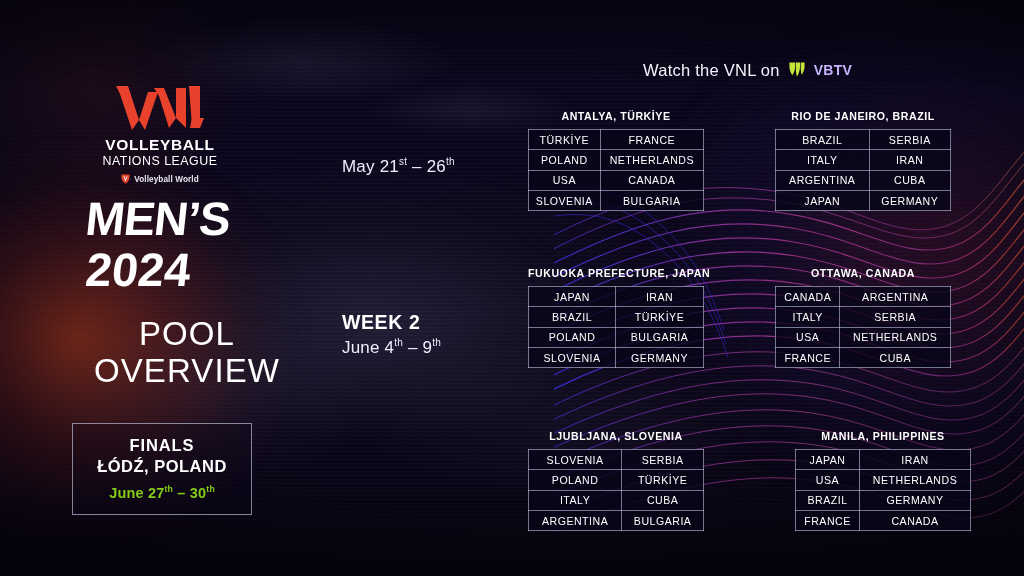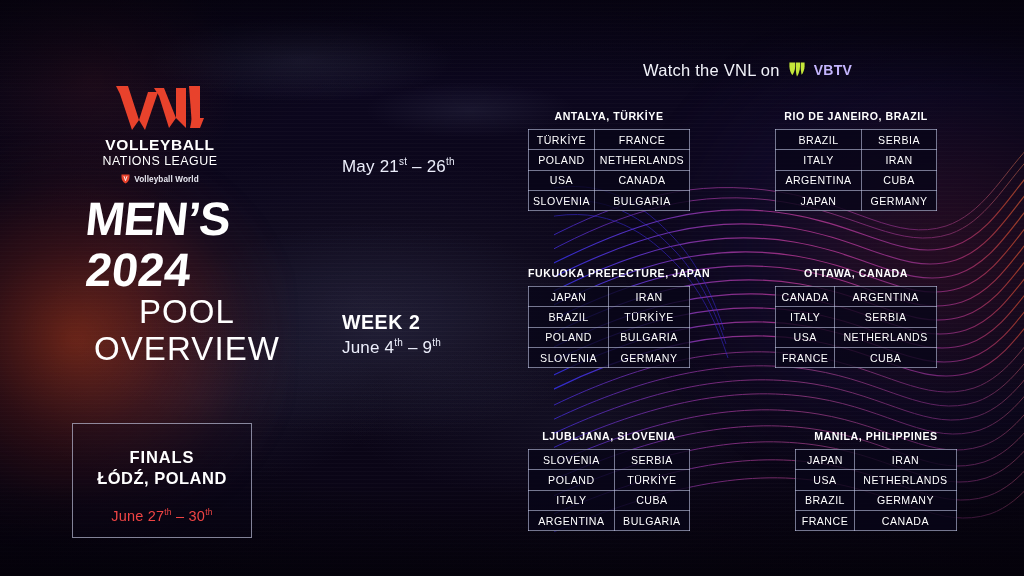--- a/index.html
+++ b/index.html
@@ -88,33 +88,33 @@
     letter-spacing:-1px; transform: skewX(-6deg);
     font-family:"Liberation Sans", sans-serif;
   }
   .t-year {
     color:#fff; font-size:47px; font-weight:bold; line-height:1.02;
     letter-spacing:0px; transform: skewX(-6deg); margin-top:4px;
     font-family:"Liberation Sans", sans-serif;
   }
   .t-sub {
     color:#fff; font-size:33px; font-weight:300; line-height:1.12;
-    letter-spacing:1.1px; margin-top:0; text-align:center; margin-left:-8px;
+    letter-spacing:1.1px; margin-top:22px; text-align:center; margin-left:-8px;
     font-family:"Liberation Sans", sans-serif;
   }
 
   .finals-box {
     position:absolute; left:72px; top:423px; width:180px;
     border:1px solid rgba(206,210,235,.62);
-    padding:24px 6px 13px; text-align:center;
+    padding:12px 6px 13px; text-align:center;
     background: rgba(10,6,26,.26);
   }
   .finals-l1 { color:#fff; font-size:16.5px; font-weight:bold; letter-spacing:.9px; line-height:1.2; }
   .finals-l2 { color:#fff; font-size:16.5px; font-weight:bold; letter-spacing:.5px; line-height:1.25; }
-  .finals-l3 { color:#ef4444; font-size:14.5px; font-weight:400; margin-top:19px; letter-spacing:.2px; }
+  .finals-l3 { color:#84cc16; font-size:14.5px; font-weight:700; margin-top:8px; letter-spacing:.2px; }
   .finals-l3 sup { font-size:8.6px; vertical-align: super; }
 
   
   .vbtv-row {
     position:absolute; left:643px; top:60px;
     display:flex; align-items:center; gap:7px;
   }
   .vbtv-text { color:#f2f3fa; font-size:16.5px; font-weight:300; letter-spacing:.25px; }
   .vbtv-brand { color:#c4b5fd; font-size:14px; font-weight:bold; letter-spacing:.3px; }
 
@@ -125,21 +125,21 @@
   .week-dates sup { font-size:10px; vertical-align: super; }
 
   
   .pool { position:absolute; }
   .pool-title {
     color:#fff; font-size:10.6px; font-weight:bold; letter-spacing:.55px;
     text-align:center; margin-bottom:7px; white-space:nowrap;
   }
   table.pool-table {
     border-collapse: collapse;
-    width:162px;
+    width:176px;
     background: rgba(8,5,24,.80);
     padding-left: 12px;
   }
   table.pool-table td {
     border: 1px solid rgba(196,202,232,.58);
     color:#fff; font-size:10.6px; font-weight:300; letter-spacing:.5px;
     text-align:center; height:20.3px; padding:0 2px;
     white-space:nowrap;
   }
 </style>

